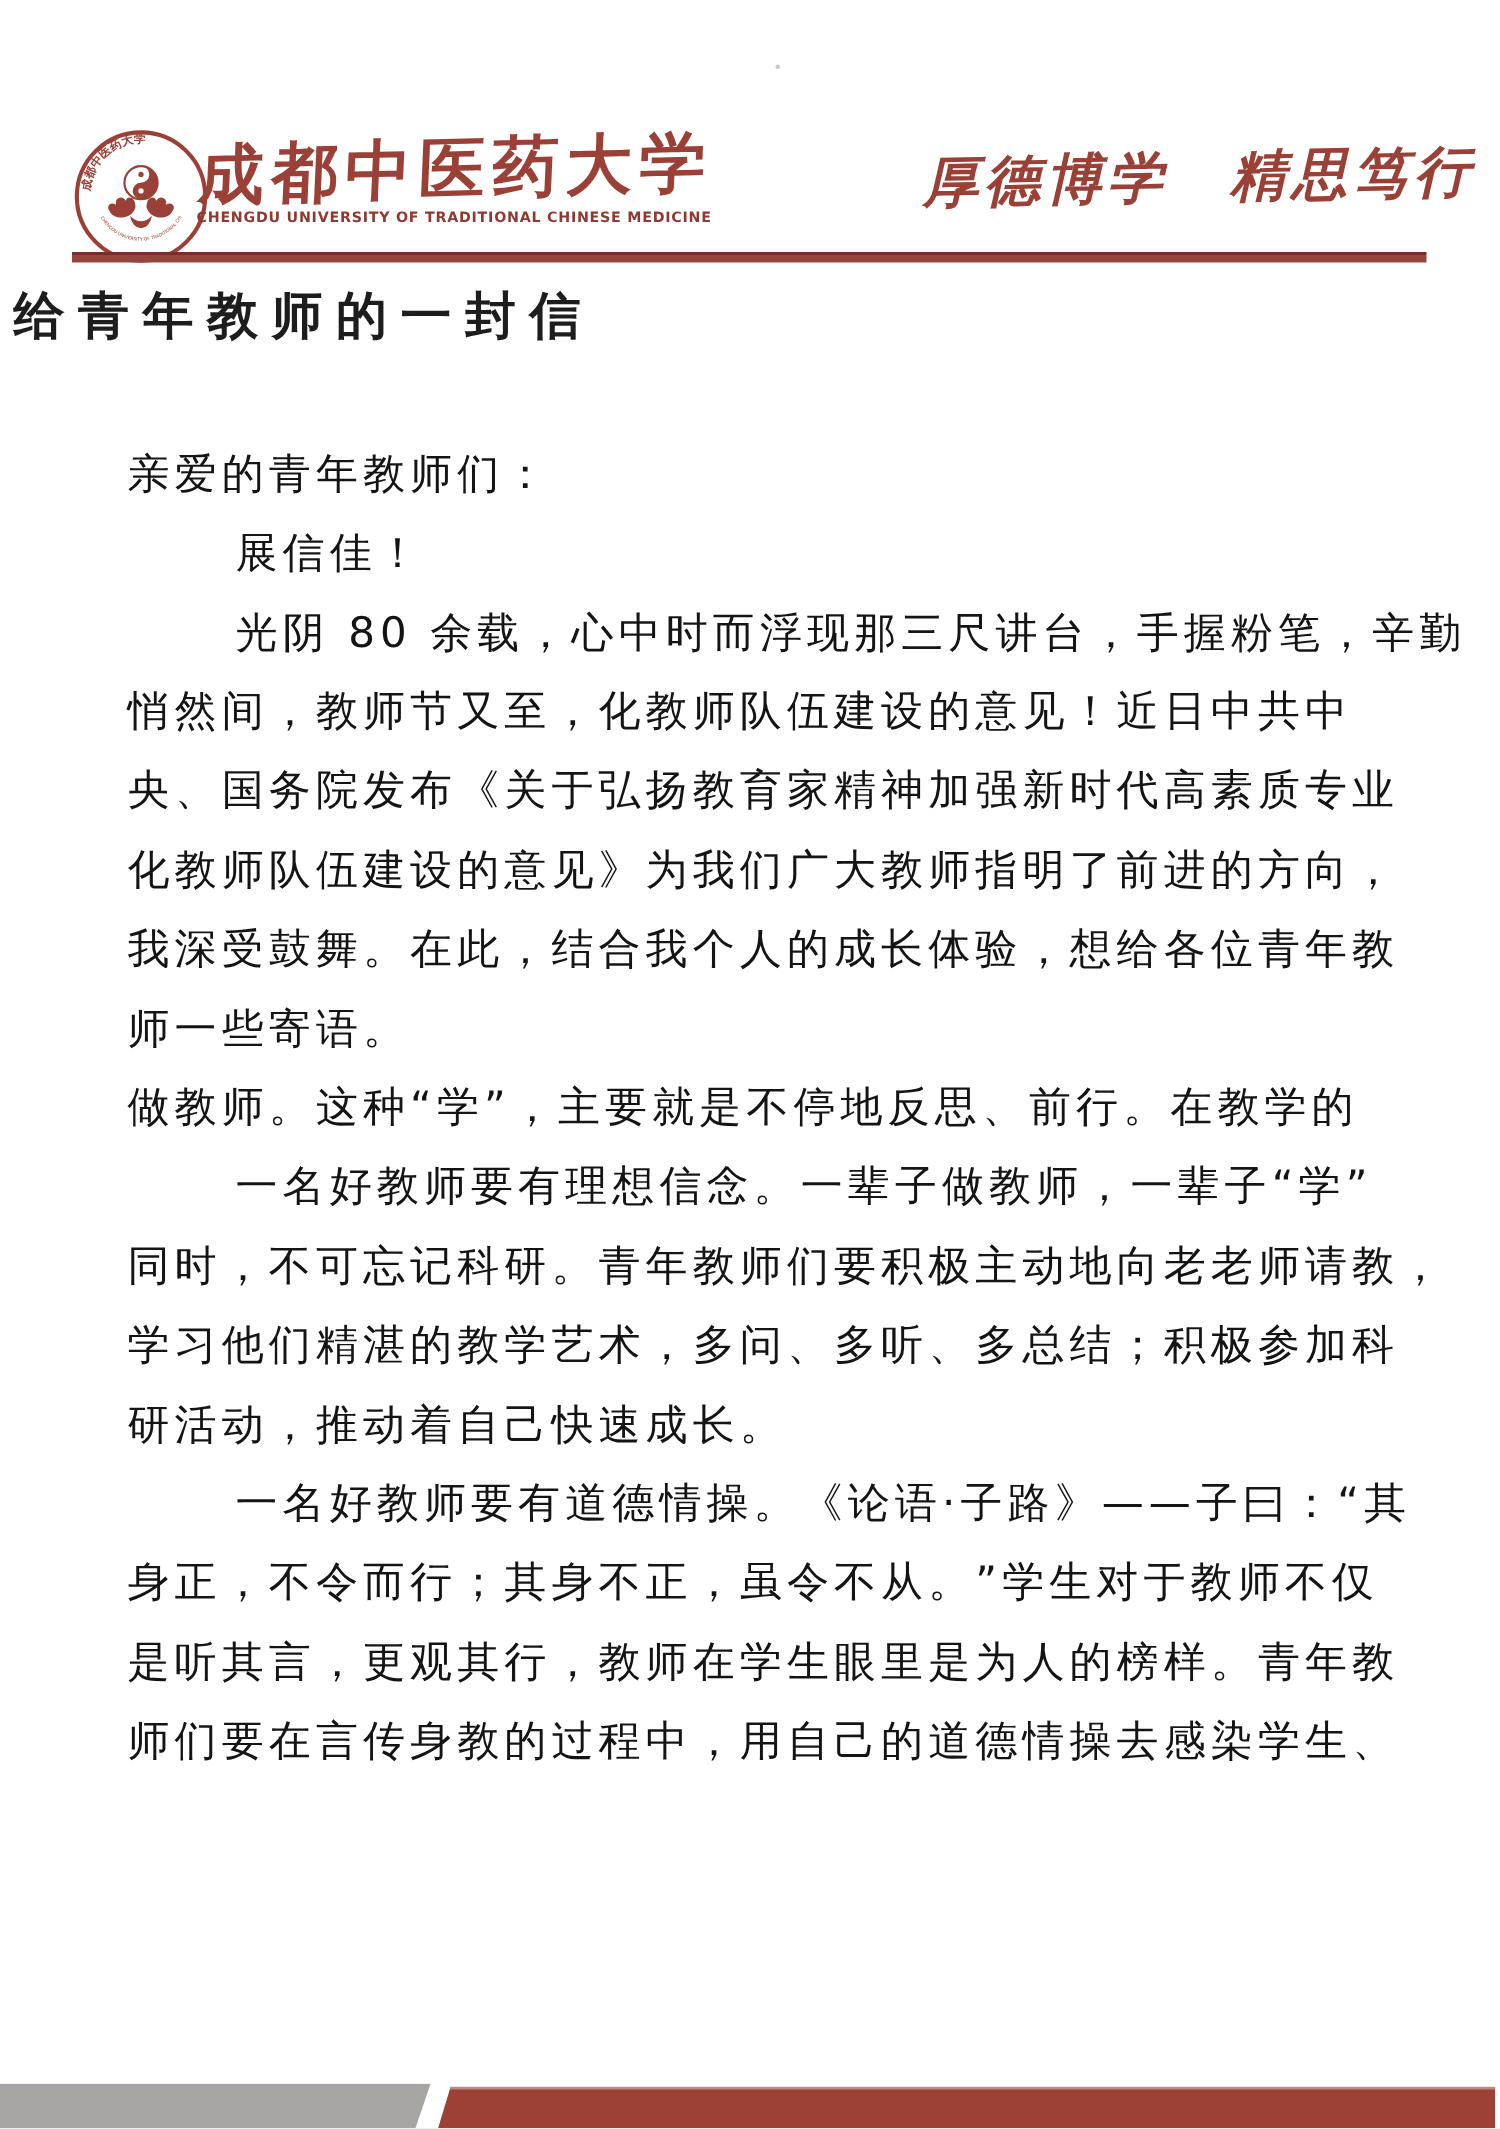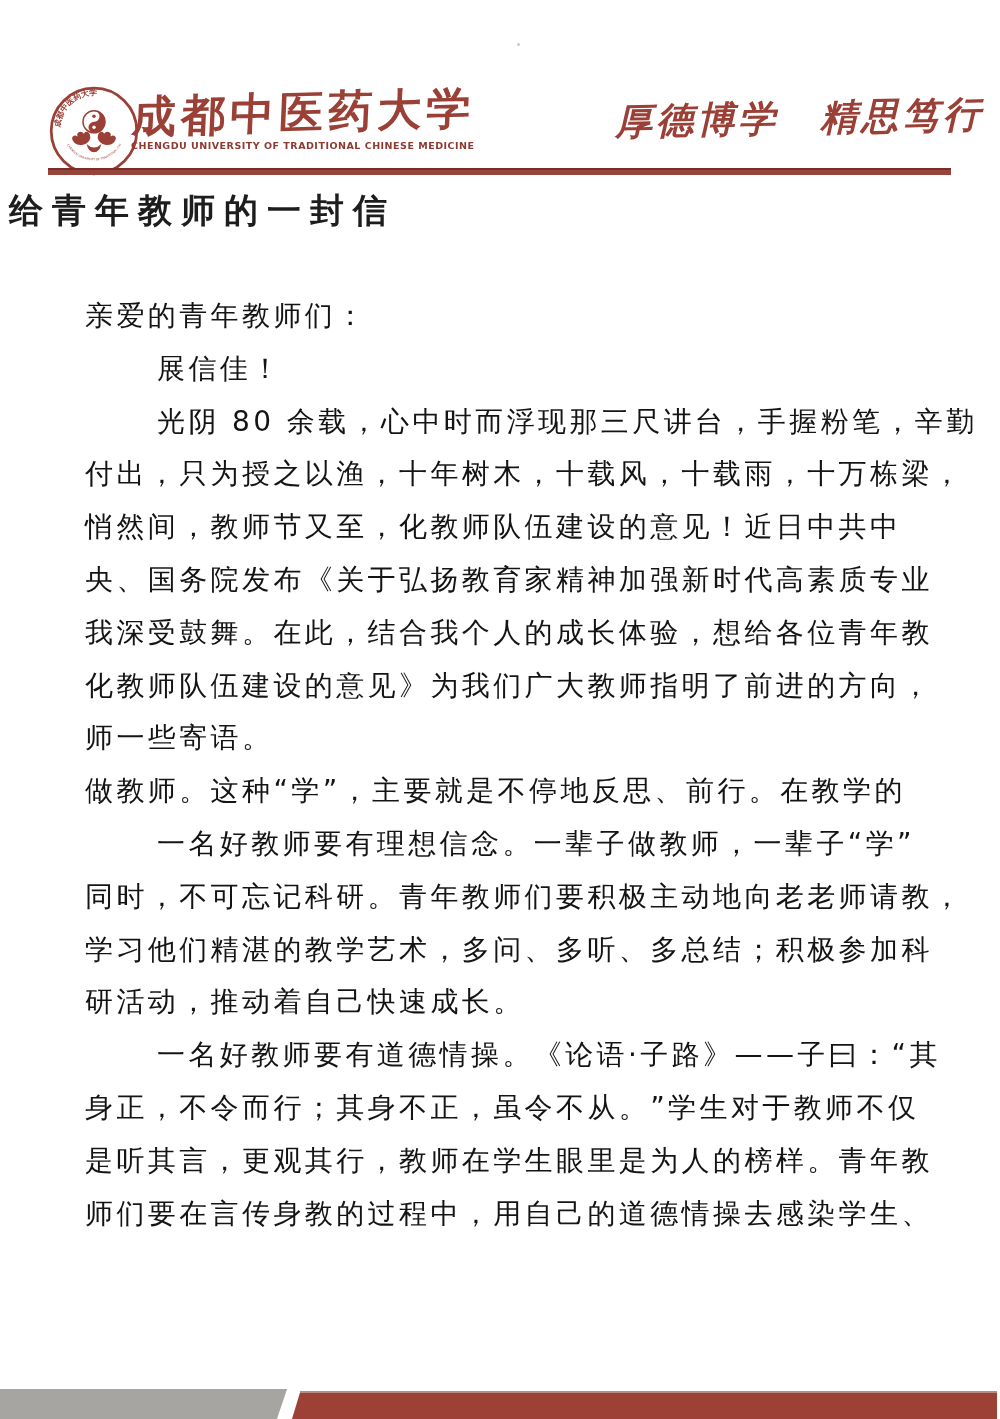--- a/index.html
+++ b/index.html
@@ -92,25 +92,24 @@
 
   <div class="rule"></div>
   <div class="speck"></div>
 
   <div class="title">给青年教师的一封信</div>
 
   <div class="letter-body">
       <div class="body-line">亲爱的青年教师们：</div>
       <div class="body-line indent">展信佳！</div>
       <div class="body-line indent">光阴 80 余载，心中时而浮现那三尺讲台，手握粉笔，辛勤</div>
-      <div class="body-line">付出，只为授之以渔，十年树木，十载风，十载雨，十万栋梁，</div>
       <div class="body-line">悄然间，教师节又至，化教师队伍建设的意见！近日中共中</div>
       <div class="body-line">央、国务院发布《关于弘扬教育家精神加强新时代高素质专业</div>
+      <div class="body-line">化教师队伍建设的意见》为我们广大教师指明了前进的方向，</div>
       <div class="body-line">我深受鼓舞。在此，结合我个人的成长体验，想给各位青年教</div>
-      <div class="body-line">化教师队伍建设的意见》为我们广大教师指明了前进的方向，</div>
       <div class="body-line">师一些寄语。</div>
       <div class="body-line">做教师。这种“学”，主要就是不停地反思、前行。在教学的</div>
       <div class="body-line indent">一名好教师要有理想信念。一辈子做教师，一辈子“学”</div>
       <div class="body-line">同时，不可忘记科研。青年教师们要积极主动地向老老师请教，</div>
       <div class="body-line">学习他们精湛的教学艺术，多问、多听、多总结；积极参加科</div>
       <div class="body-line">研活动，推动着自己快速成长。</div>
       <div class="body-line indent">一名好教师要有道德情操。《论语·子路》——子曰：“其</div>
       <div class="body-line">身正，不令而行；其身不正，虽令不从。”学生对于教师不仅</div>
       <div class="body-line">是听其言，更观其行，教师在学生眼里是为人的榜样。青年教</div>
       <div class="body-line">师们要在言传身教的过程中，用自己的道德情操去感染学生、</div>

